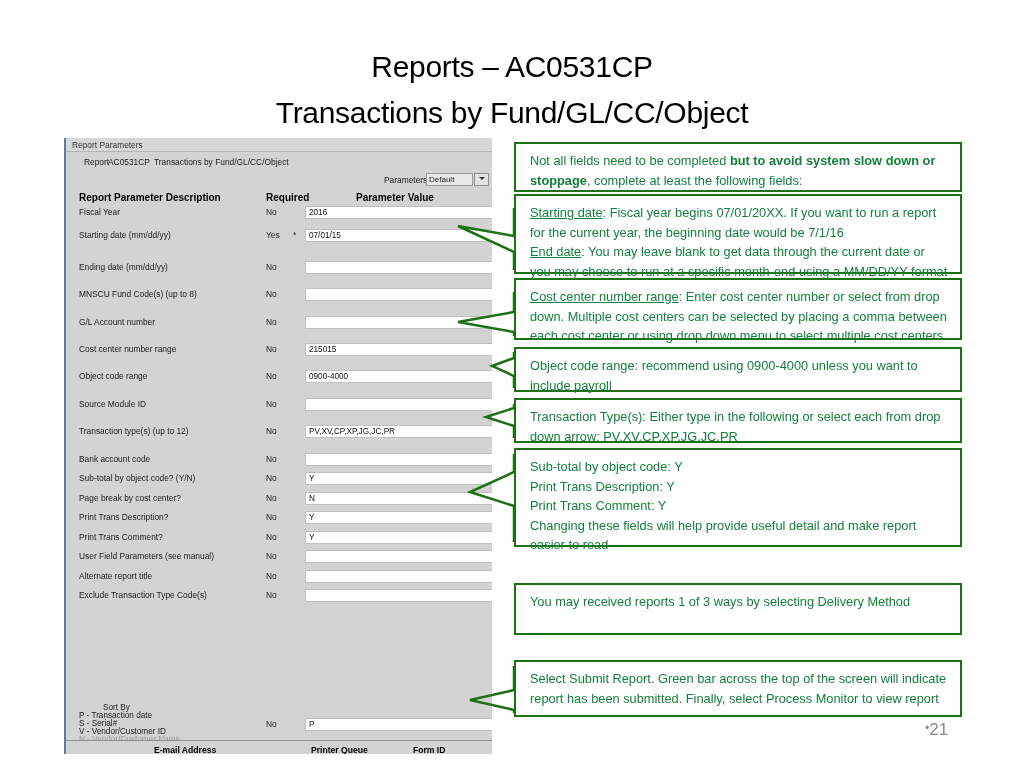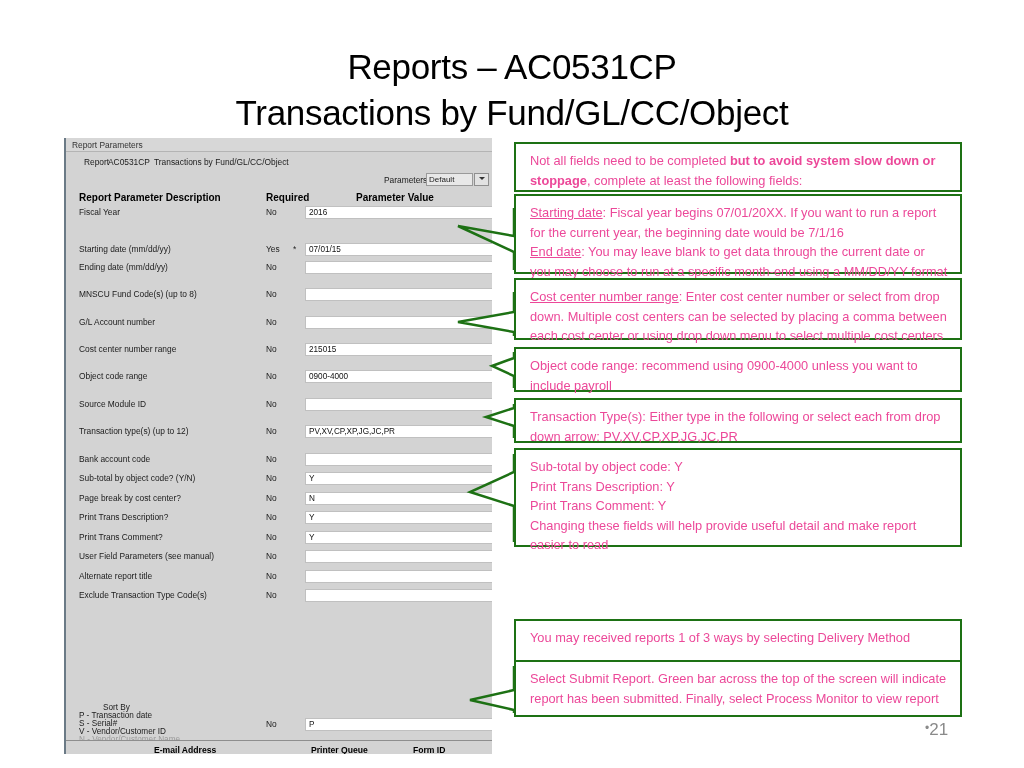--- a/index.html
+++ b/index.html
@@ -3,21 +3,21 @@
 <meta charset="utf-8">
 <style>
   html,body{margin:0;padding:0;}
   body{
     width:1024px;height:768px;background:#ffffff;overflow:hidden;
     font-family:"Liberation Sans", sans-serif;position:relative;
   }
   
   #slide-title{
     position:absolute;left:0;top:44px;width:1024px;text-align:center;
-    font-size:35px;line-height:46px;color:#000;font-weight:400;
+    font-size:30px;line-height:46px;color:#000;font-weight:400;
     letter-spacing:-0.3px;
   }
   #slide-title .l2{display:block;}
   
   #slide-number{
     position:absolute;left:925px;top:720px;font-size:17px;color:#8a8a8a;
   }
   #slide-number .bullet{font-size:12px;vertical-align:3px;}
   
   #form-window{
@@ -76,33 +76,33 @@
     position:absolute;left:0;top:602px;width:426px;height:152px;
     background:#d3d3d3;border-top:1px solid #8e8e8e;
   }
   #delivery-panel .dhead{position:absolute;font-weight:bold;font-size:8.6px;color:#000;}
   #dh-email{left:88px;top:4px;}
   #dh-printer{left:245px;top:4px;}
   #dh-form{left:347px;top:4px;}
   
   .callout{
     position:absolute;border:2.5px solid #1d7114;background:#fff;
-    box-sizing:border-box;font-size:12.8px;line-height:19.5px;color:#ec4899;
+    box-sizing:border-box;font-size:12.8px;line-height:19.5px;color:#15803d;
     padding:7px 12px 7px 14px;
   }
   .callout p{margin:0;}
   .callout u{text-decoration:underline;}
   .callout b{font-weight:bold;}
   #co1{left:514px;top:142px;width:448px;height:50px;}
   #co2{left:514px;top:194px;width:448px;height:80px;}
   #co3{left:514px;top:278px;width:448px;height:62px;}
   #co4{left:514px;top:347px;width:448px;height:45px;}
   #co5{left:514px;top:398px;width:448px;height:45px;}
   #co6{left:514px;top:448px;width:448px;height:99px;}
-  #co7{left:514px;top:619px;width:448px;height:52px;}
+  #co7{left:514px;top:583px;width:448px;height:52px;}
   #co8{left:514px;top:660px;width:448px;height:57px;}
 </style>
 </head>
 <body>
 
 <div id="slide-title">
   <span>Reports – AC0531CP</span>
   <span class="l2">Transactions by Fund/GL/CC/Object</span>
 </div>
 
@@ -138,21 +138,21 @@
 
   <div id="param-rows">
       <div class="prow" style="top: 68px;">
         <span class="plab">Fiscal Year</span>
         <span class="preq">No</span>
         <span class="pstar"></span>
         <span class="pinput">
           <span>2016</span>
         </span>
       </div>
-      <div class="prow" style="top: 105px;">
+      <div class="prow" style="top: 91px;">
         <span class="plab">Starting date (mm/dd/yy)</span>
         <span class="preq">Yes</span>
         <span class="pstar">*</span>
         <span class="pinput">
           <span>07/01/15</span>
         </span>
       </div>
       <div class="prow" style="top: 122.8px;">
         <span class="plab">Ending date (mm/dd/yy)</span>
         <span class="preq">No</span>

